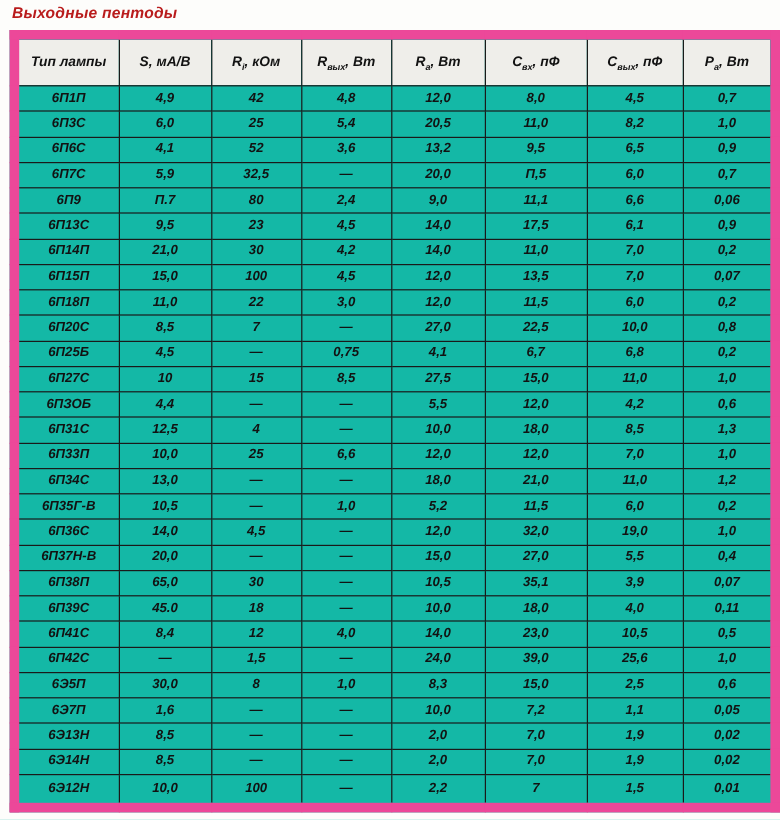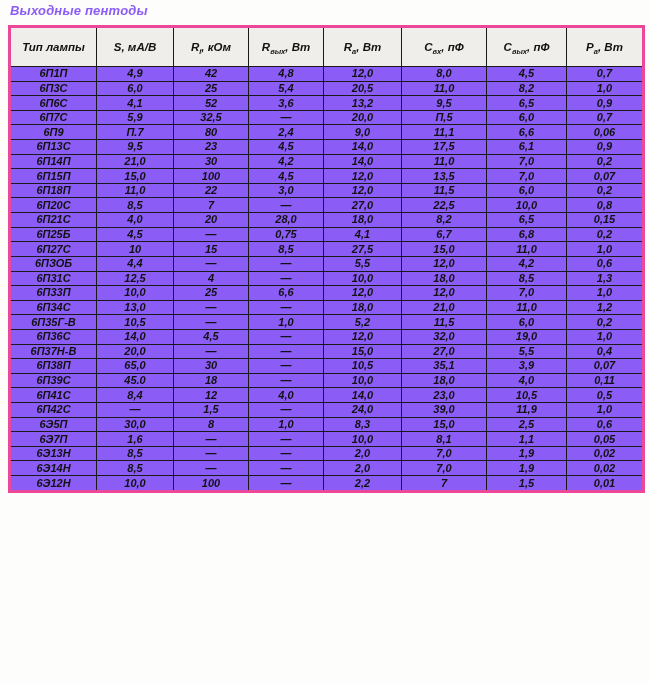--- a/index.html
+++ b/index.html
@@ -13,31 +13,31 @@
     position:relative;
     width:650px;height:683px;
     background:#fdfdfb;
   }
   .title{
     position:absolute;
     left:10px;top:3px;
     font-size:13px;
     font-weight:bold;
     font-style:italic;
-    color:#8b5cf6;
+    color:#b91c1c;
     letter-spacing:0.2px;
   }
   table.lamp-table{
     position:absolute;
     left:8px;top:25px;
-    width:634px;height:468px;
+    width:634px;height:652px;
     border-collapse:collapse;
     table-layout:fixed;
-    background:#8b5cf6;
-    border:3px solid #ec4899;
+    background:#14b8a6;
+    border:8px solid #ec4899;
   }
   th,td{
     border:1.5px solid #1a1a1a;
     font-style:italic;
     font-weight:bold;
     color:#121212;
     text-align:center;
     vertical-align:middle;
     padding:0;
     overflow:hidden;
@@ -181,30 +181,20 @@
           <td>6П20С</td>
           <td>8,5</td>
           <td>7</td>
           <td>—</td>
           <td>27,0</td>
           <td>22,5</td>
           <td>10,0</td>
           <td>0,8</td>
         </tr>
         <tr>
-          <td>6П21С</td>
-          <td>4,0</td>
-          <td>20</td>
-          <td>28,0</td>
-          <td>18,0</td>
-          <td>8,2</td>
-          <td>6,5</td>
-          <td>0,15</td>
-        </tr>
-        <tr>
           <td>6П25Б</td>
           <td>4,5</td>
           <td>—</td>
           <td>0,75</td>
           <td>4,1</td>
           <td>6,7</td>
           <td>6,8</td>
           <td>0,2</td>
         </tr>
         <tr>
@@ -317,40 +307,40 @@
           <td>10,5</td>
           <td>0,5</td>
         </tr>
         <tr>
           <td>6П42С</td>
           <td>—</td>
           <td>1,5</td>
           <td>—</td>
           <td>24,0</td>
           <td>39,0</td>
-          <td>11,9</td>
+          <td>25,6</td>
           <td>1,0</td>
         </tr>
         <tr>
           <td>6Э5П</td>
           <td>30,0</td>
           <td>8</td>
           <td>1,0</td>
           <td>8,3</td>
           <td>15,0</td>
           <td>2,5</td>
           <td>0,6</td>
         </tr>
         <tr>
           <td>6Э7П</td>
           <td>1,6</td>
           <td>—</td>
           <td>—</td>
           <td>10,0</td>
-          <td>8,1</td>
+          <td>7,2</td>
           <td>1,1</td>
           <td>0,05</td>
         </tr>
         <tr>
           <td>6Э13Н</td>
           <td>8,5</td>
           <td>—</td>
           <td>—</td>
           <td>2,0</td>
           <td>7,0</td>

